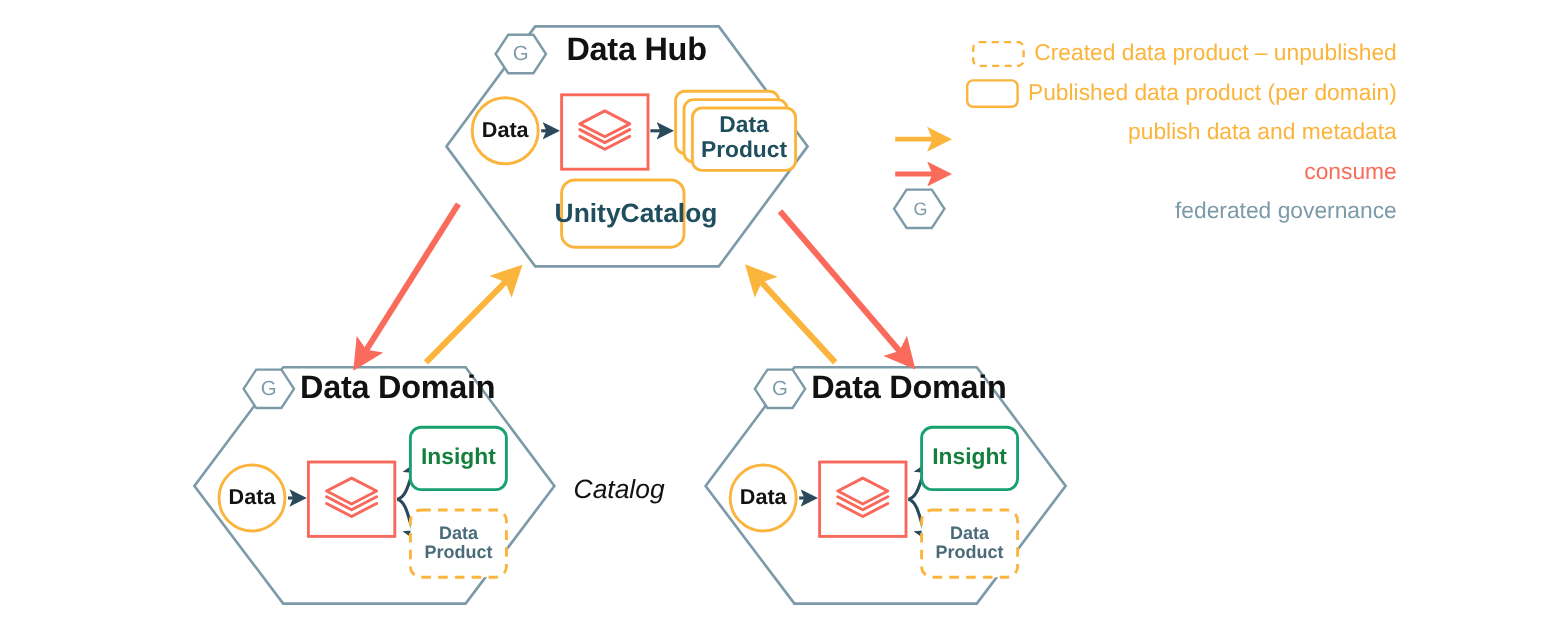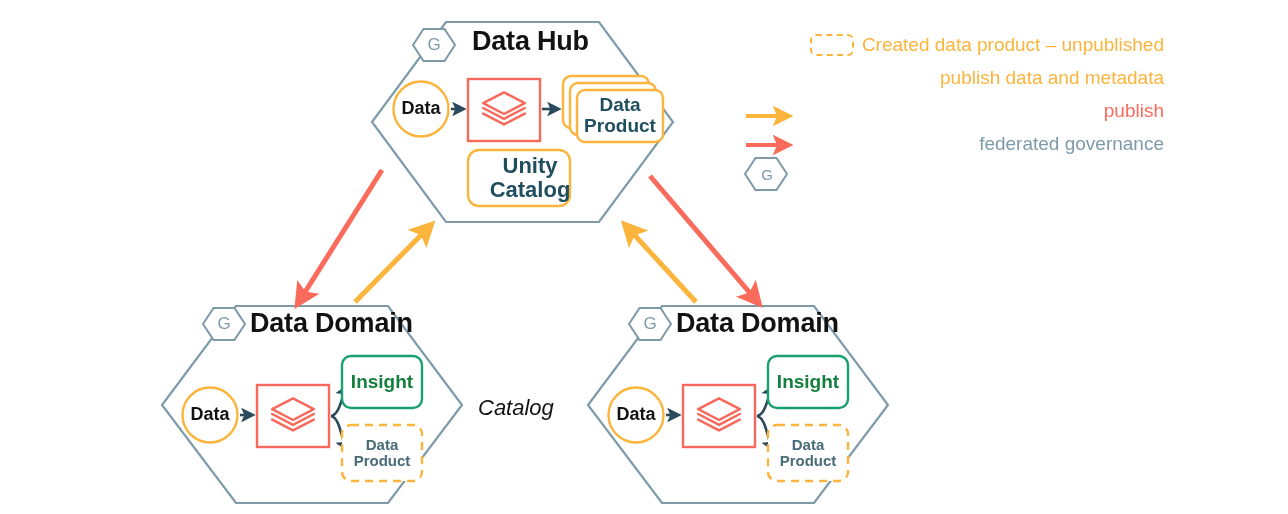--- a/index.html
+++ b/index.html
@@ -196,21 +196,21 @@
     </g>
   </svg>
 
   <div class="abs hexTitle" style="left:472px;top:26px;">Data Hub</div>
   <div class="abs nodeLabel gbadge-text" style="left:424px;top:34px;width:20px;height:22px;font-size:17px;color:#7d9aa8;font-weight:400;">G</div>
   <div class="abs nodeLabel dataCircleLabel" style="left:394px;top:98px;width:54px;height:22px;">Data</div>
   <div class="abs nodeLabel" style="left:579px;top:92px;width:82px;height:48px;flex-direction:column;">
     <span class="dpLabel">Data</span>
     <span class="dpLabel">Product</span>
   </div>
-  <div class="abs nodeLabel" style="left:470px;top:152px;width:120px;height:52px;flex-direction:column;">
+  <div class="abs nodeLabel" style="left:470px;top:152px;width:120px;height:52px;flex-direction:row;">
     <span class="ucLabel">Unity</span>
     <span class="ucLabel">Catalog</span>
   </div>
 
   <div class="abs hexTitle" style="left:250px;top:308px;">Data Domain</div>
   <div class="abs nodeLabel" style="left:214px;top:313px;width:20px;height:22px;font-size:17px;color:#7d9aa8;font-weight:400;">G</div>
   <div class="abs nodeLabel dataCircleLabel" style="left:183px;top:404px;width:54px;height:22px;">Data</div>
   <div class="abs nodeLabel insightLabel" style="left:344px;top:371px;width:76px;height:22px;">Insight</div>
   <div class="abs nodeLabel" style="left:344px;top:430px;width:76px;height:46px;flex-direction:column;">
     <span class="dpSmallLabel">Data</span>
@@ -229,26 +229,32 @@
   </div>
 
   <div id="legend">
     <div class="legend-row">
       <div class="legend-swatch">
           <div class="sw-dashed"></div>
         </div>
       <div class="legend-text t-orange">Created data product – unpublished</div>
     </div>
     <div class="legend-row">
+      <div class="legend-swatch">
+          <div class="sw-solid"></div>
+        </div>
+      <div class="legend-text t-orange">Published data product (per domain)</div>
+    </div>
+    <div class="legend-row">
       <div class="legend-swatch"></div>
       <div class="legend-text t-orange">publish data and metadata</div>
     </div>
     <div class="legend-row">
       <div class="legend-swatch"></div>
-      <div class="legend-text t-coral">publish</div>
+      <div class="legend-text t-coral">consume</div>
     </div>
     <div class="legend-row">
       <div class="legend-swatch"></div>
       <div class="legend-text t-slate">federated governance</div>
     </div>
   </div>
 
   <div class="abs" style="left:757px;top:164px;width:20px;height:21px;display:flex;align-items:center;justify-content:center;font-size:15px;color:#7d9aa8;">G</div>
 
 </div>

